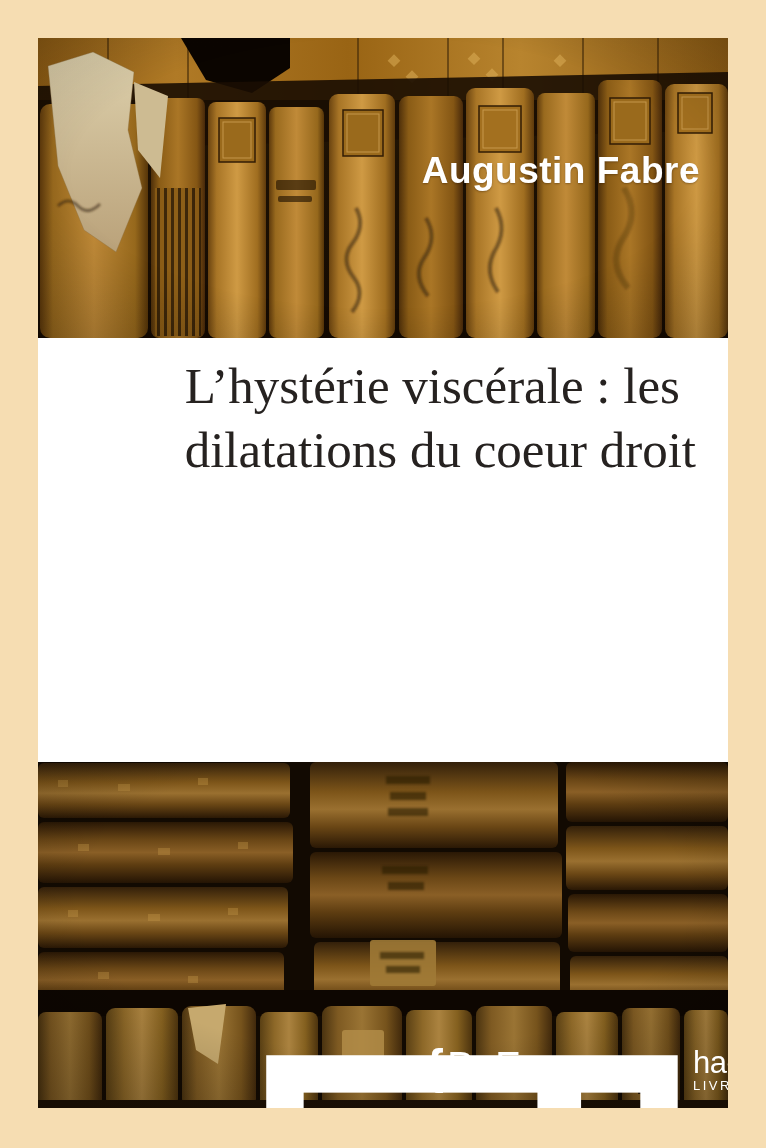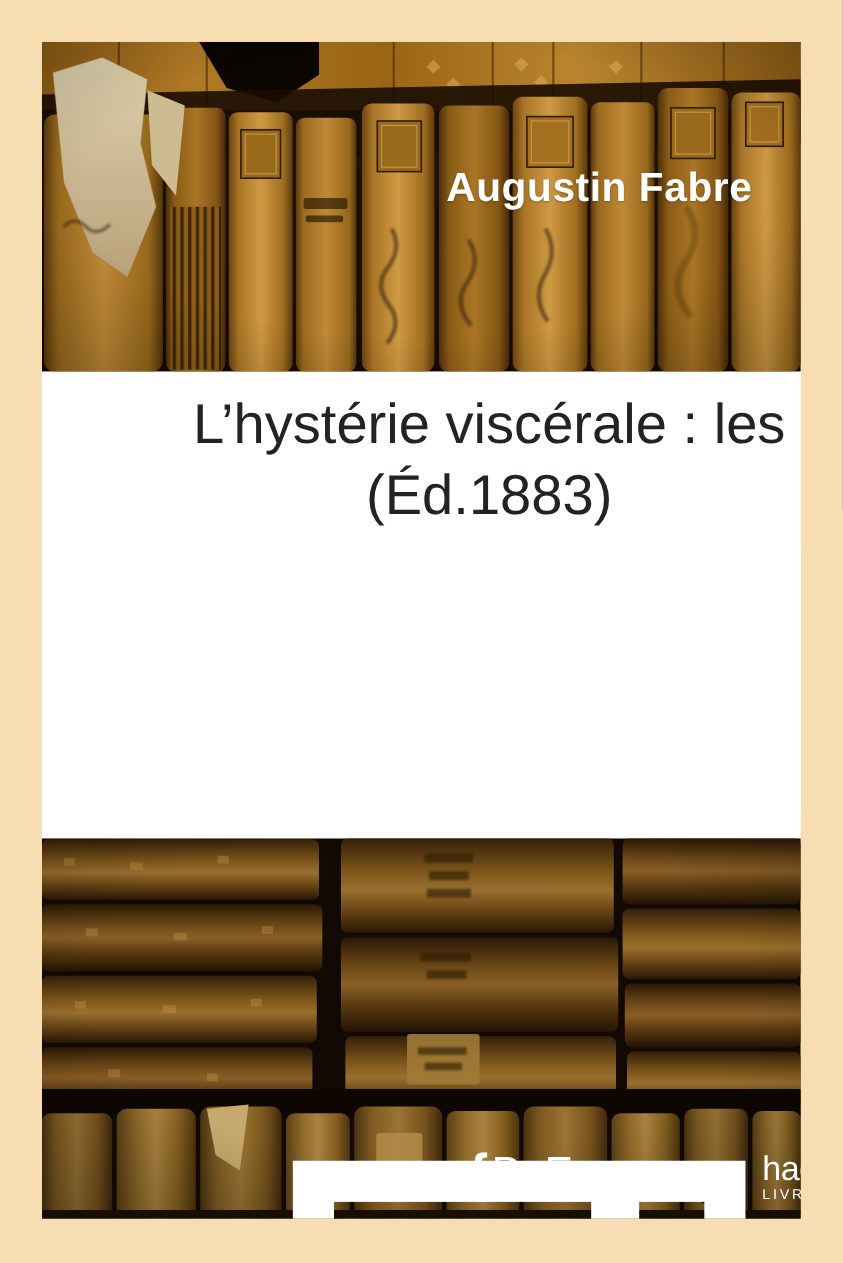--- a/index.html
+++ b/index.html
@@ -10,35 +10,35 @@
     background:var(--border-beige,#f6ddb2);
     overflow:hidden;
     font-family:"Liberation Sans",sans-serif;
   }
   .photo{position:absolute;left:38px;width:690px;overflow:hidden;}
   .photo-top{top:38px;height:300px;}
   .photo-bottom{top:762px;height:346px;}
   .photo svg{display:block;width:100%;height:100%;}
 
   .author{
-    position:absolute;top:112px;right:44px;
+    position:absolute;top:112px;right:28px;
     color:var(--text-white,#fff);
     font-weight:bold;font-size:37px;line-height:42px;
     letter-spacing:.5px;text-align:right;
     text-shadow:0 1px 2px rgba(40,20,0,.35);
   }
 
   .band{
     position:absolute;left:38px;top:338px;width:690px;height:424px;
     background:var(--band-white,#ffffff);
   }
   .title{
-    position:absolute;top:16px;right:14px;
-    text-align:center;
-    font-family:Liberation Sans, sans-serif;
+    position:absolute;top:16px;right:32px;
+    text-align:left;
+    font-family:Liberation Serif, serif;
     font-size:51px;line-height:64px;
     color:var(--title-color,#262220);
   }
   .title span{display:block;}
 
   .hachette{
     position:absolute;left:222px;top:287px;
     display:flex;align-items:flex-start;gap:9px;
     color:var(--text-white,#fff);
   }
@@ -188,21 +188,21 @@
 
       <rect x="0" y="0" width="690" height="300" fill="url(#t-vign)"></rect>
     </svg>
 
     <div class="author">Augustin Fabre</div>
   </div>
 
   <div class="band">
     <div class="title">
       <span>L’hystérie viscérale : les</span>
-      <span>(Éd.1883)</span>
+      <span>dilatations du coeur droit</span>
     </div>
   </div>
 
   <div class="photo photo-bottom">
     <svg viewBox="0 0 690 346" preserveAspectRatio="none">
       <defs>
         <linearGradient id="b-row" x1="0" y1="0" x2="0" y2="1">
           <stop offset="0" stop-color="#2a1805"></stop>
             <stop offset=".3" stop-color="#6b4716"></stop>
             <stop offset=".5" stop-color="#8a5f26"></stop>

